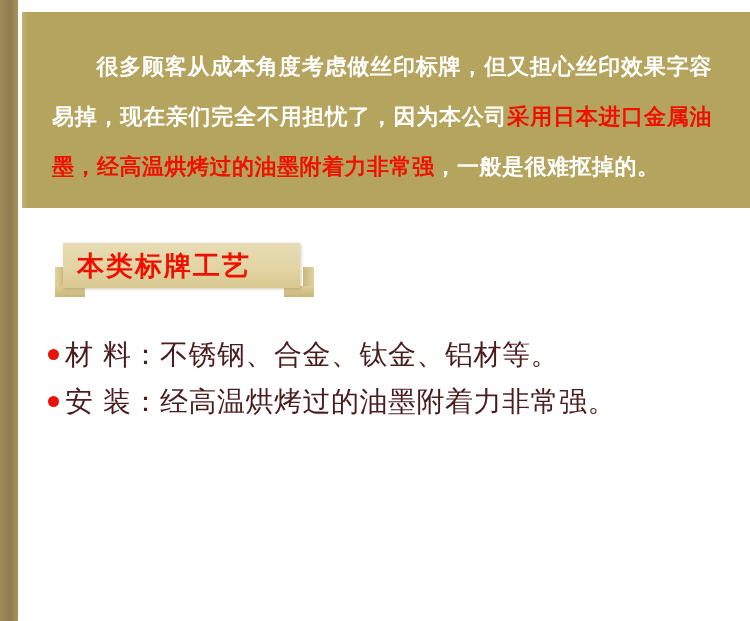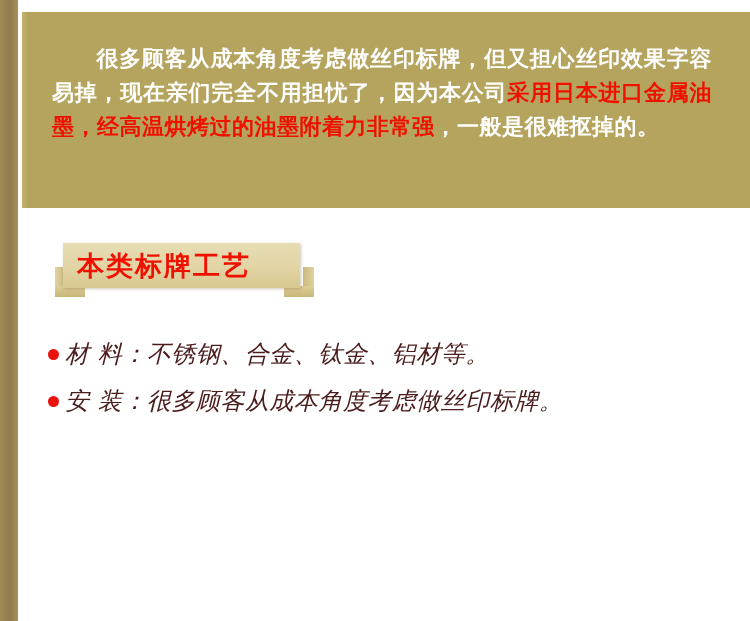--- a/index.html
+++ b/index.html
@@ -54,21 +54,21 @@
     height: 196px;
     background: linear-gradient(to right, #c2b26e 0%, #b5a45e 100%);
   }
 
   .banner-paragraph {
     position: absolute;
     left: 30px;
     top: 30px;
     width: 660px;
     font-size: 22px;
-    line-height: 34px;
+    line-height: 50px;
     font-weight: bold;
     color: #ffffff;
     letter-spacing: 0.5px;
     text-align: justify;
   }
   .banner-paragraph .indent {
     display: inline-block;
     width: 44px;
   }
   .hl-red {
@@ -167,26 +167,25 @@
     flex: 0 0 auto;
     width: 11px;
     height: 11px;
     border-radius: 50%;
     background: #e8130a;
     margin-top: 11px;
     margin-right: 6px;
   }
   .spec-body {
     flex: 1 1 auto;
-    font-size: 24px;
+    font-size: 28px;
     line-height: 33px;
     font-weight: normal;
     color: #4a1c1c;
     letter-spacing: 0.5px;
-    font-style: italic;
   }
   .spec-label {
     color: #4a1c1c;
   }
   .spec-cont {
     display: block;
     padding-left: 72px;
   }
 </style>
 </head>
@@ -219,19 +218,19 @@
       <div class="spec-body">
         <span class="spec-label">材 料：</span><span>不锈钢、合金、钛金、铝材等。</span>
       </div>
     </div>
 
 
 
     <div class="spec-item">
       <span class="spec-bullet"></span>
       <div class="spec-body">
-        <span class="spec-label">安 装：</span><span>很多顾客从成本角度考虑做丝印标牌。</span>
+        <span class="spec-label">安 装：</span><span>经高温烘烤过的油墨附着力非常强。</span>
       </div>
     </div>
 
   </div>
 
 </div>
 
 </body></html>

